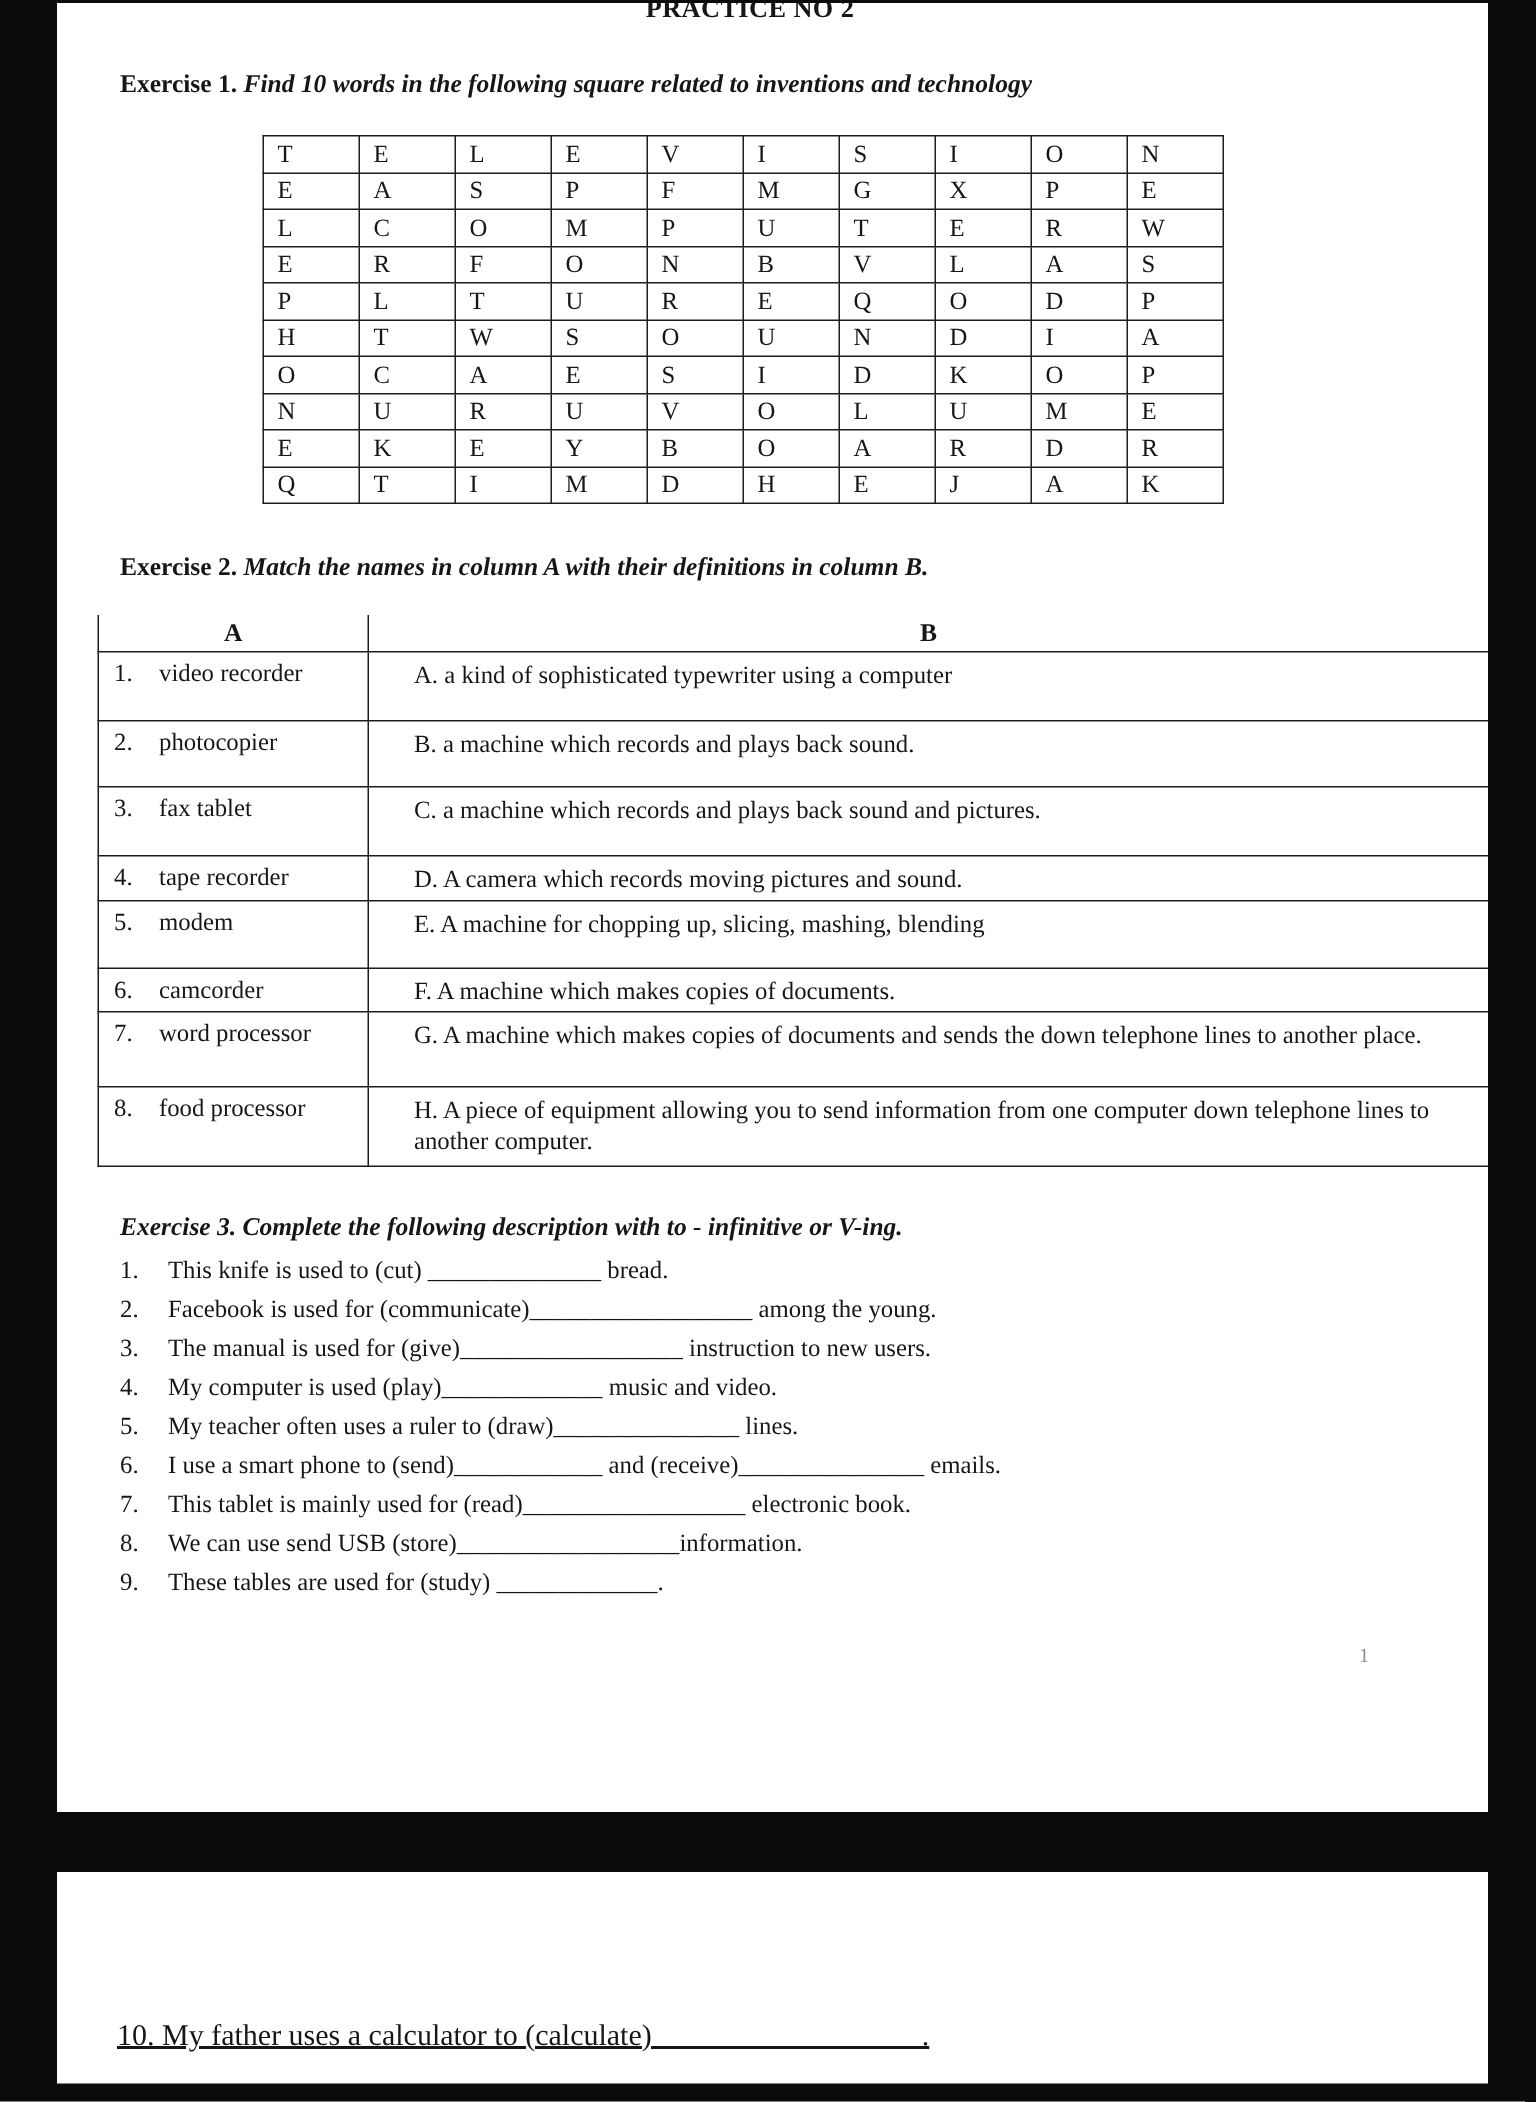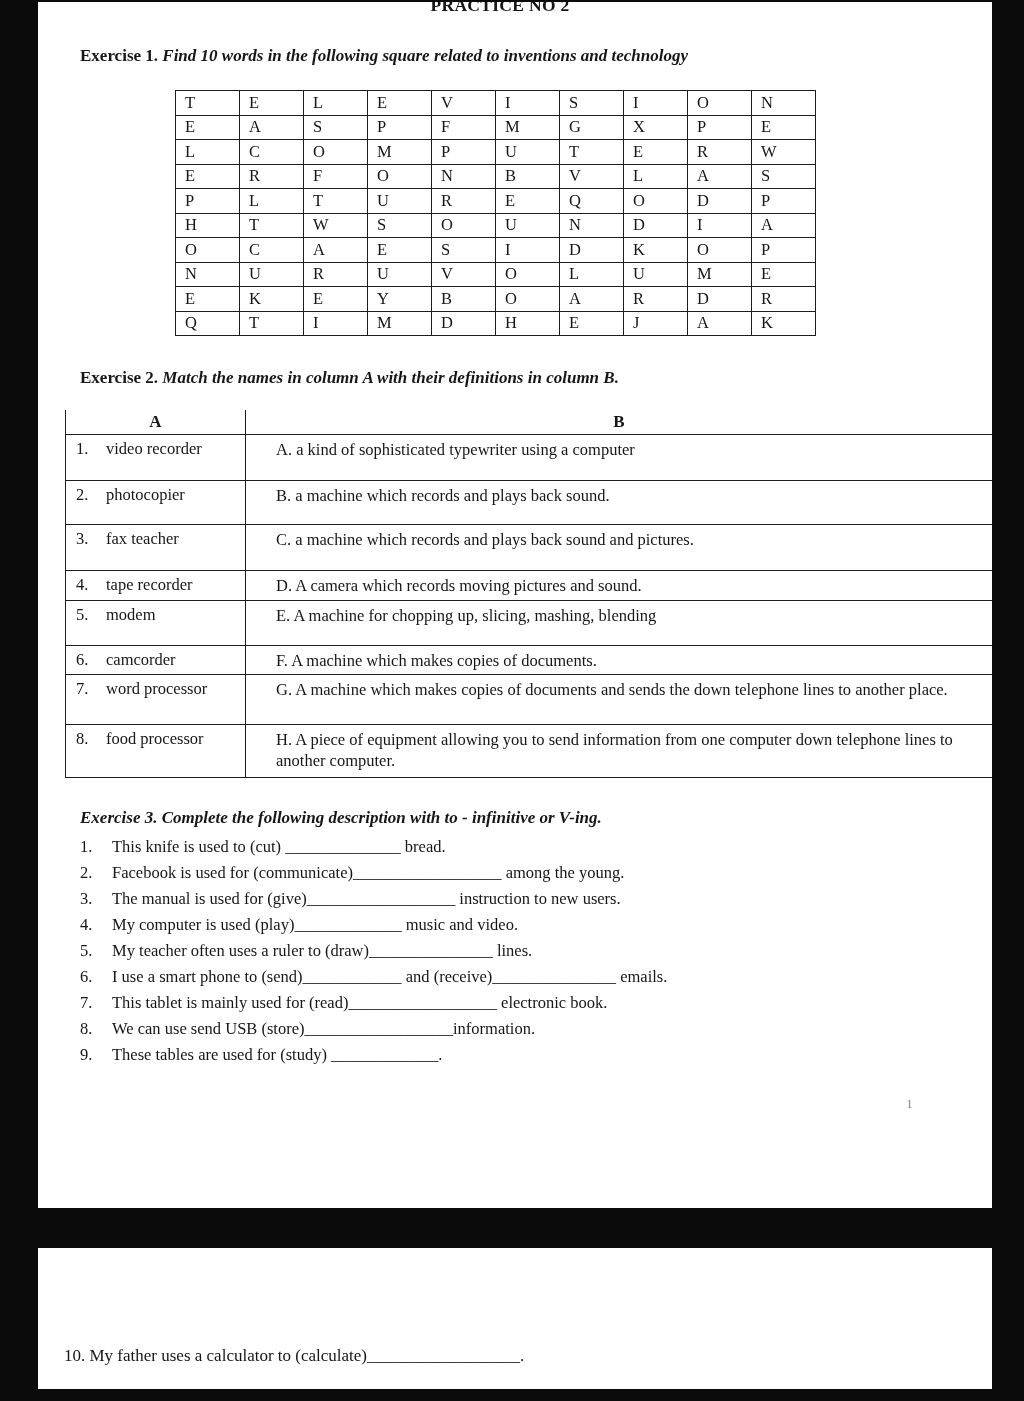--- a/index.html
+++ b/index.html
@@ -72,22 +72,23 @@
 
   .ex3-list { position:absolute; left:42px; top:832px; width:880px; }
   .ex3-item { line-height:26px; font-size:16.5px; white-space:nowrap; }
   .inum { display:inline-block; width:32px; }
 
   .page-number {
     position:absolute; left:868px; top:1094px;
     font-size:13.5px; color:#8e8e8e;
   }
   .item10 {
-    position:absolute; left:26px; top:98px;
-    font-size:17px;
+    position:absolute; left:40px; top:98px;
+    font-size:20px;
+    text-decoration:underline;
   }
 </style>
 </head>
 <body>
 
 <div class="page page1">
 
   <div class="doc-title">PRACTICE NO 2</div>
 
   <div class="ex-head ex1-head">
@@ -235,21 +236,21 @@
     <tbody>
         <tr style="height: 46px;">
           <td class="colA"><span class="rnum">1.</span><span>video recorder</span></td>
           <td class="colB">A. a kind of sophisticated typewriter using a computer</td>
         </tr>
         <tr style="height: 44px;">
           <td class="colA"><span class="rnum">2.</span><span>photocopier</span></td>
           <td class="colB">B. a machine which records and plays back sound.</td>
         </tr>
         <tr style="height: 46px;">
-          <td class="colA"><span class="rnum">3.</span><span>fax teacher</span></td>
+          <td class="colA"><span class="rnum">3.</span><span>fax tablet</span></td>
           <td class="colB">C. a machine which records and plays back sound and pictures.</td>
         </tr>
         <tr style="height: 30px;">
           <td class="colA"><span class="rnum">4.</span><span>tape recorder</span></td>
           <td class="colB">D. A camera which records moving pictures and sound.</td>
         </tr>
         <tr style="height: 45px;">
           <td class="colA"><span class="rnum">5.</span><span>modem</span></td>
           <td class="colB">E. A machine for chopping up, slicing, mashing, blending</td>
         </tr>

